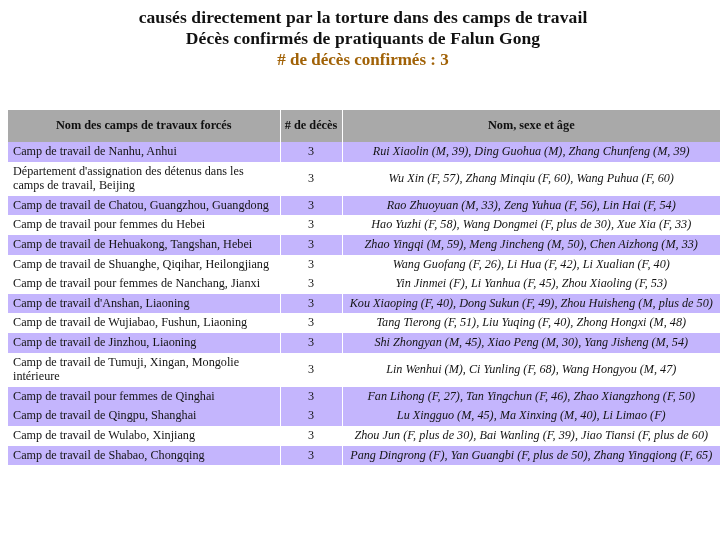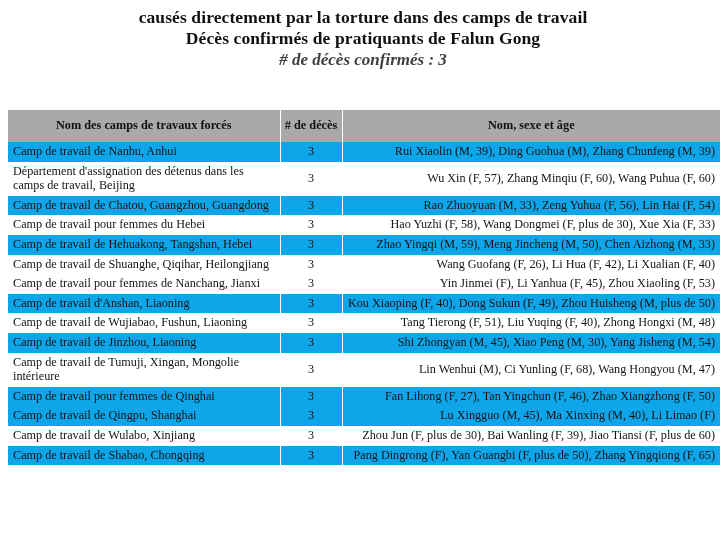--- a/index.html
+++ b/index.html
@@ -32,22 +32,21 @@
     font-weight: bold;
     font-size: 17.5px;
     line-height: 21px;
     letter-spacing: 0.1px;
     color: #111111;
   }
   .title-count {
     font-weight: bold;
     font-size: 17px;
     line-height: 22px;
-    color: #404040;
-    font-style: italic;
+    color: #a16207;
   }
   .title-source {
     font-weight: bold;
     font-size: 17.5px;
     line-height: 23px;
     color: #111111;
     margin-top: 40px;
   }
 
   
@@ -87,23 +86,23 @@
     line-height: 14.6px;
     vertical-align: middle;
     padding: 2px 5px 3px 5px;
     border: 1px solid #ffffff;
     border-top: none;
     border-bottom: none;
     color: #141414;
   }
   table.deaths tbody td.cell-camp { text-align: left; border-left: none; }
   table.deaths tbody td.cell-count { text-align: center; }
-  table.deaths tbody td.cell-names { text-align: right; border-right: none; }
-
-  tbody tr.shade td { background: #0ea5e9; }
+  table.deaths tbody td.cell-names { text-align: center; border-right: none; font-style: italic; }
+
+  tbody tr.shade td { background: #c4b5fd; }
   tbody tr.plain td { background: #ffffff; }
 </style>
 </head>
 <body>
 
 <div class="page">
 
   <div class="title-block">
     <div class="title-line">causés directement par la torture dans des camps de travail</div>
     <div class="title-line">Décès confirmés de pratiquants de Falun Gong</div>

